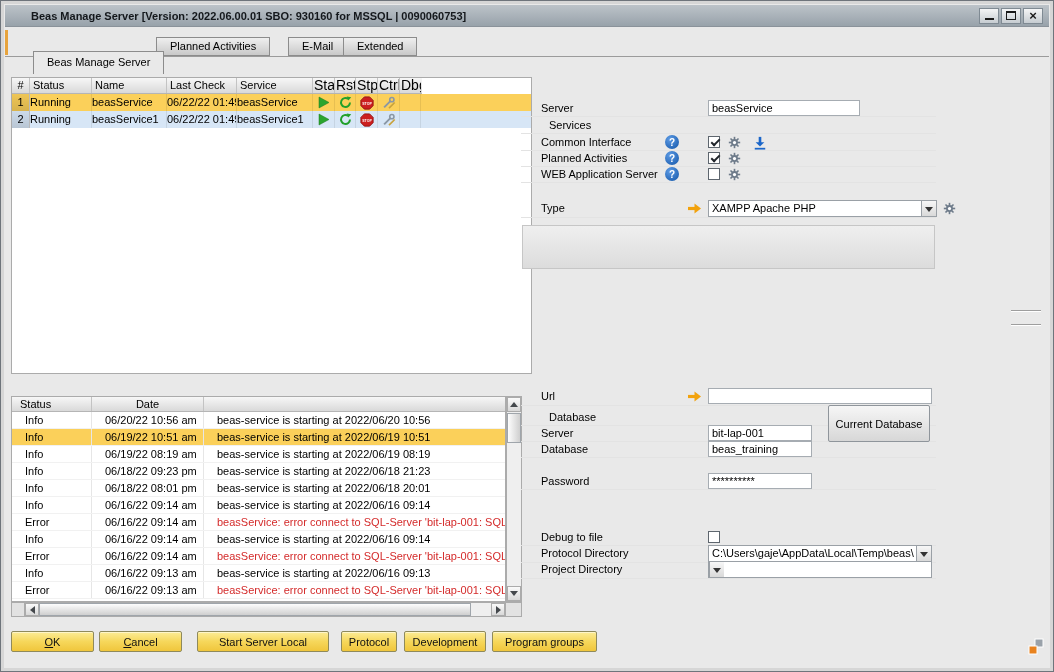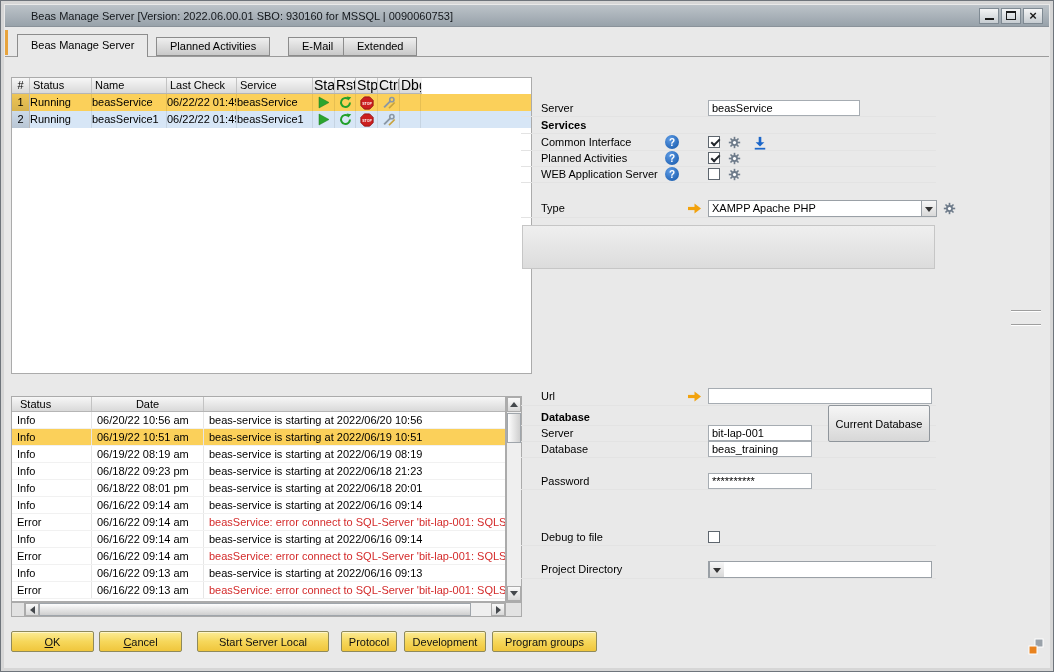--- a/index.html
+++ b/index.html
@@ -6,21 +6,21 @@
   html,body { background:#fff; }
   body { font-family:"Liberation Sans", sans-serif; font-size:11px; color:#000; }
 
   .window { position:relative; width:1054px; height:672px; background:#E9E9E9;
             border:1px solid #6E747B; box-shadow: inset 0 0 0 3px #D6D6D6; overflow:hidden; }
 
   
   .titlebar { position:absolute; left:4px; top:4px; right:4px; height:22px;
               background:linear-gradient(#BCC3C9,#98A2AA); border-bottom:1px solid #8A929A;
               display:flex; align-items:center; padding:0 6px; }
-  .title-text { font-weight:normal; color:#14181C; white-space:nowrap;padding-left:20px; }
+  .title-text { font-weight:bold; color:#14181C; white-space:nowrap;padding-left:20px; }
   .win-controls { margin-left:auto; display:flex; gap:2px; }
   .win-btn { position:relative; width:20px; height:16px; border:1px solid #7F8A93;
              background:linear-gradient(#F4F5F6,#C6CCD1); display:flex; align-items:center; justify-content:center; cursor:pointer; }
   .glyph-min { position:absolute; left:5px; bottom:3px; width:9px; height:2px; background:#1A1A1A; }
   .glyph-max { width:10px; height:9px; border:1px solid #1A1A1A; border-top-width:2px; }
   .glyph-close { font-size:13px; font-weight:bold; line-height:14px; color:#1A1A1A; }
 
   
   .gold-accent { position:absolute; left:4px; top:29px; width:3px; height:25px; background:#E7A33C; }
   .content-topline { position:absolute; left:4px; right:4px; top:55px; border-top:1px solid #9B9B9B; }
@@ -47,21 +47,21 @@
   
   .log-table { position:absolute; left:10px; top:395px; width:495px; height:206px;
                background:#fff; border:1px solid #ABABAB; overflow:hidden; }
   .log-grid { display:grid; grid-template-columns:80px 112px 1fr; }
   .log-header { height:15px; background:linear-gradient(#F7F7F7,#D9D9D9); border-bottom:1px solid #B5B5B5; }
   .lh { border-right:1px solid #C3C3C3; line-height:14px; padding-left:8px; }
   .lh:nth-child(2) { text-align:center; padding-left:0; }
   .lh.fill { border-right:none; }
   .log-row { height:17px; border-bottom:1px solid #F1F1F1; cursor:default; }
   .log-row.selected { background:#FBD05A; }
-  .lc { line-height:16px; padding-left:5px; border-right:1px solid #E6E6E6; white-space:nowrap; overflow:hidden; }
+  .lc { line-height:16px; padding-left:5px; border-right:1px solid #E6E6E6; white-space:nowrap; overflow:hidden;margin-left:8px; }
   .lc.msg { border-right:none; }
   .lc.msg.error { color:#D42B2B; }
 
   
   .vscroll { position:absolute; left:505px; top:395px; width:16px; height:206px;
              background:#EFEFEF; border:1px solid #ABABAB; }
   .sb-btn { width:14px; height:15px; background:linear-gradient(#FAFAFA,#D8D8D8);
             border:1px solid #ABABAB; display:flex; align-items:center; justify-content:center; cursor:pointer; }
   .vscroll .sb-btn.up { position:absolute; left:0; top:0; }
   .vscroll .sb-btn.down { position:absolute; left:0; bottom:0; }
@@ -74,21 +74,21 @@
   .hscroll { position:absolute; left:10px; top:601px; width:511px; height:15px;
              background:#EFEFEF; border:1px solid #ABABAB; display:flex; align-items:stretch; }
   .hscroll .sb-btn { height:13px; }
   .sb-corner { width:13px; background:#E2E2E2; border-right:1px solid #ABABAB; }
   .hs-thumb { flex:1; margin-right:20px; background:linear-gradient(#FDFDFD,#CFCFCF); border:1px solid #9FA5AB; cursor:grab; }
   .sb-corner-end { width:16px; background:#E2E2E2; border-left:1px solid #ABABAB; }
 
   
   .rp-row { position:absolute; left:520px; width:415px; height:17px; border-bottom:1px solid #E3E3E3;margin-top:20px; }
   .rp-label { position:absolute; left:20px; top:2px; white-space:nowrap; }
-  .rp-header-text { position:absolute; left:20px; top:2px; font-weight:bold; white-space:nowrap; }
+  .rp-header-text { position:absolute; left:28px; top:2px; font-weight:normal; white-space:nowrap; }
   .tinput { position:absolute; top:0px; height:16px; background:#fff; border:1px solid #A6ACB2;
             font-family:"Liberation Sans",sans-serif; font-size:11px; padding:0 3px; }
   .help-icon { position:absolute; left:144px; top:1px; width:14px; height:14px; border-radius:50%;
                background:radial-gradient(circle at 35% 30%, #5C9AE4, #1255A8); color:#fff;
                font-weight:bold; font-size:10px; display:flex; align-items:center; justify-content:center; cursor:pointer; }
   .cb { position:absolute; left:187px; top:2px; width:12px; height:12px; background:#fff;
         border:1px solid #5E666E; cursor:pointer; }
   .cb.checked::after { content:""; position:absolute; left:2px; top:2px; width:7px; height:3px;
         border-left:2px solid #20252B; border-bottom:2px solid #20252B; transform:rotate(-45deg); }
   .icon-slot { position:absolute; top:1px; width:15px; height:15px; display:flex; align-items:center; justify-content:center; cursor:pointer; }
@@ -124,21 +124,21 @@
           <span class="glyph-max"></span>
         </div>
       <div class="win-btn">
           <span class="glyph-close">×</span>
         </div>
     </div>
   </div>
 
   <div class="gold-accent"></div>
 
-  <div class="tab active" style="left:16px;">Beas Manage Server</div>
+  <div class="tab active" style="left:32px;margin-top:17px;">Beas Manage Server</div>
   <div class="tab inactive" style="left:155px;">Planned Activities</div>
   <div class="tab inactive" style="left:287px;">E-Mail</div>
   <div class="tab inactive" style="left:342px;">Extended</div>
   <div class="content-topline"></div>
 
   <div class="svc-table">
     <div class="svc-header svc-grid">
       <div class="sh num">#</div>
       <div class="sh">Status</div>
       <div class="sh">Name</div>
@@ -438,20 +438,27 @@
     <input class="tinput" style="left: 187px; width: 104px;" value="**********">
   </div>
 
 
 
   <div class="rp-row" style="top:508px">
     <span class="rp-label">Debug to file</span>
     <span class="cb"></span>
   </div>
 
+  <div class="rp-row" style="top:524px;height:18px">
+    <span class="rp-label">Protocol Directory</span>
+    <div class="combo" style="left:187px;width:224px">
+      <span class="val">C:\Users\gaje\AppData\Local\Temp\beas\</span>
+      <span class="dd"></span>
+    </div>
+  </div>
 
   <div class="rp-row" style="top:540px;height:18px">
     <span class="rp-label">Project Directory</span>
     <div class="combo" style="left:187px;width:224px">
       <span class="dd"></span>
     </div>
   </div>
 
   <button class="gold-btn" style="left:10px;width:83px"><u>O</u>K</button>
   <button class="gold-btn" style="left:98px;width:83px"><u>C</u>ancel</button>

